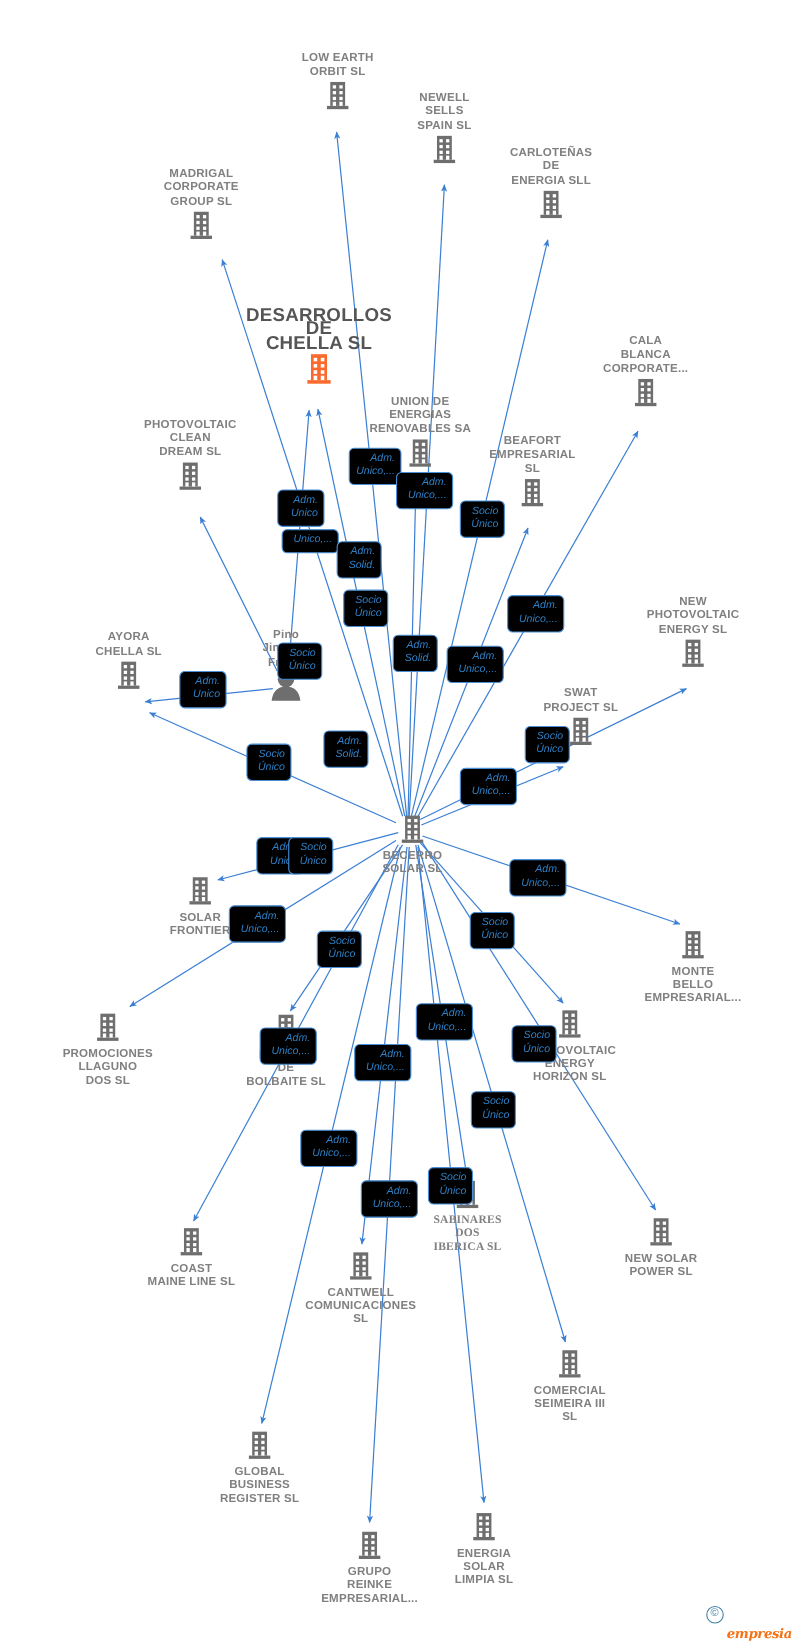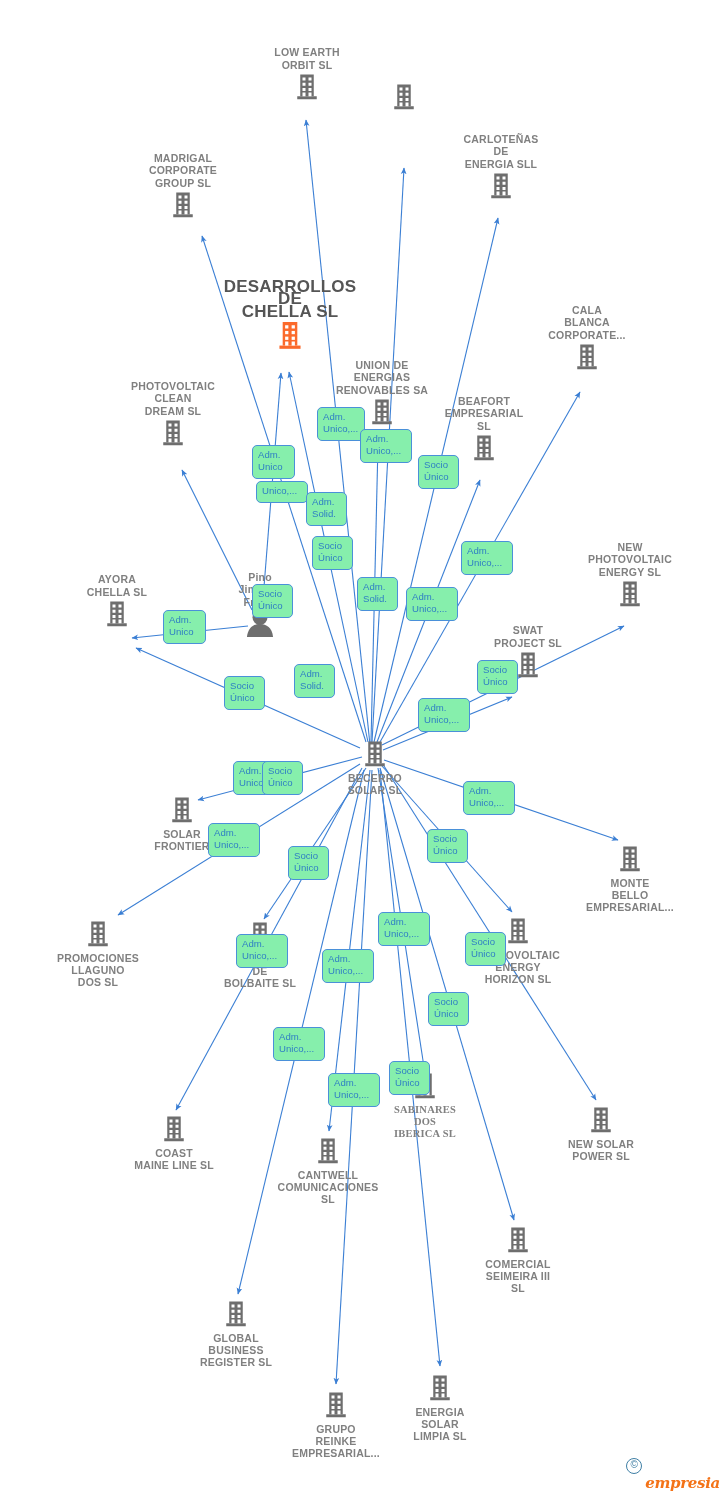--- a/index.html
+++ b/index.html
@@ -15,32 +15,32 @@
   .node .glyph svg{display:inline-block;}
   .node .label{
     font-size:10.5px;line-height:12.4px;color:#808080;letter-spacing:.2px;
     font-weight:bold;white-space:pre-line;
   }
   .node.highlight .label{color:#555555;font-size:17px;font-weight:bold;}
   .node.label-above .label{margin-bottom:2px;}
   .node.label-below .label{margin-top:5px;}
 
   .tag{
-    position:absolute;background:#86efac;border:1px solid #4a90d9;border-radius:5px;
-    color:#2f7fc4;font-size:9.6px;line-height:12px;text-align:left;
-    padding:3px 5px 4px 5px;white-space:pre-line;box-sizing:border-box;
+    position:absolute;background:#000000;border:1px solid #4a90d9;border-radius:5px;
+    color:#2f7fc4;font-size:9.6px;line-height:12px;text-align:right;
+    padding:3px 5px 4px 5px;white-space:pre-line;box-sizing:border-box;font-style:italic;
   }
 
   .watermark{position:absolute;right:8px;bottom:8px;display:flex;align-items:center;gap:3px;}
   .watermark .c{
     color:#3f7fa5;font-size:13px;border:1.4px solid #3f7fa5;border-radius:50%;
     width:14px;height:14px;line-height:12px;text-align:center;font-size:10px;
   }
   .watermark .name{
-    font-family:"DejaVu Serif", serif;font-style:italic;font-size:15px;color:#f47216;
+    font-family:"DejaVu Serif", serif;font-style:italic;font-size:12px;color:#f47216;
     font-weight:bold;letter-spacing:-.3px;margin-top:35px;
   }
 </style>
 </head>
 <body>
 
 <div id="canvas">
   <svg class="edges" id="edge-layer" viewBox="0 0 728 1500">
     <defs>
       <marker id="arrow" markerWidth="7" markerHeight="7" refX="5.6" refY="3" orient="auto" markerUnits="strokeWidth">
@@ -90,20 +90,23 @@
               <rect x="10" y="13" width="4" height="4"></rect>
               <rect x="18" y="13" width="4" height="4"></rect>
               <rect x="10" y="20" width="4" height="4"></rect>
               <rect x="18" y="20" width="4" height="4"></rect>
               <rect x="10" y="26" width="4" height="5"></rect>
               <rect x="18" y="26" width="4" height="5"></rect>
             </g>
           </svg></span>
       </div>
       <div class="node label-above" style="left: 404px; top: 82.8px;">
+        <div class="label">NEWELL
+SELLS
+SPAIN  SL</div>
         <span class="glyph"><svg width="24" height="27" viewBox="0 0 32 36">
             <rect x="7" y="2" width="18" height="29" fill="#6e6e6e"></rect>
             <rect x="3" y="31" width="26" height="4" fill="#6e6e6e"></rect>
             <g fill="#ffffff">
               <rect x="10" y="6" width="4" height="4"></rect>
               <rect x="18" y="6" width="4" height="4"></rect>
               <rect x="10" y="13" width="4" height="4"></rect>
               <rect x="18" y="13" width="4" height="4"></rect>
               <rect x="10" y="20" width="4" height="4"></rect>
               <rect x="18" y="20" width="4" height="4"></rect>

